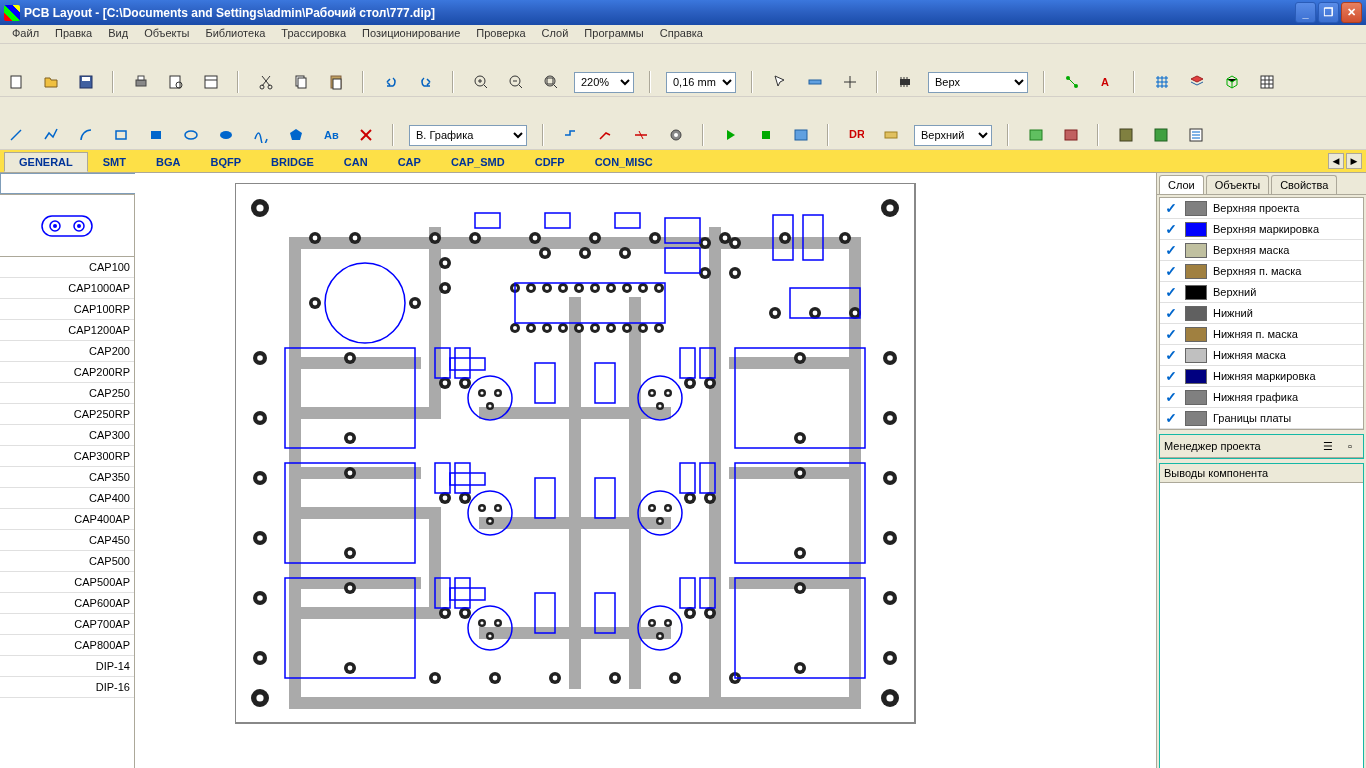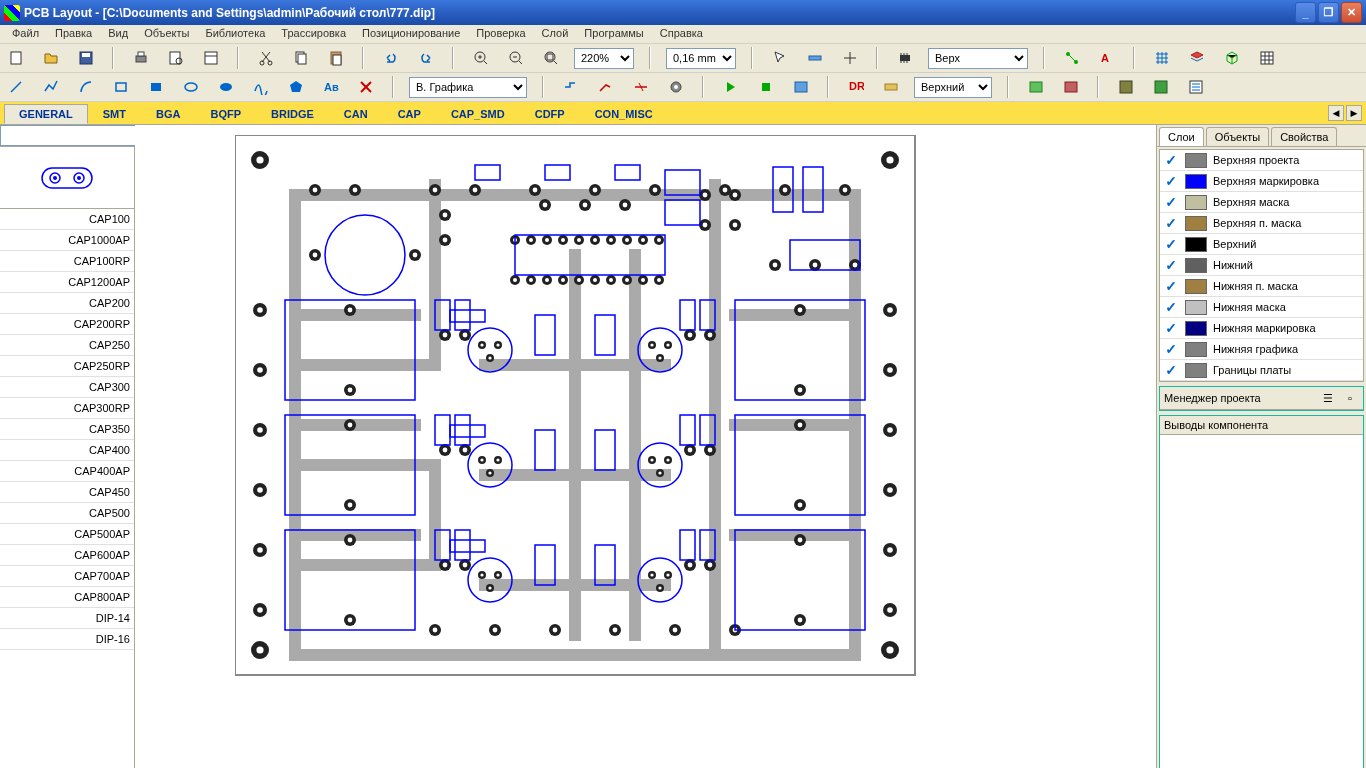--- a/index.html
+++ b/index.html
@@ -5,21 +5,21 @@
 * { margin: 0; padding: 0; box-sizing: border-box; font-family: Tahoma, sans-serif; font-size: 11px; }
 body { background: #ece9d8; overflow: hidden; width: 1366px; height: 768px; }
 .titlebar { background: linear-gradient(to bottom, #3b77dd 0%, #2b5fc0 50%, #1a4ba8 100%); height: 25px; display: flex; align-items: center; padding: 0 4px; color: white; }
 .titlebar-icon { width: 16px; height: 16px; margin-right: 4px; background: linear-gradient(45deg, #f00 25%, #0f0 25%, #0f0 50%, #00f 50%, #00f 75%, #ff0 75%); border-radius: 2px; }
 .titlebar-text { flex: 1; font-weight: bold; font-size: 12px; }
 .titlebar-buttons { display: flex; gap: 2px; }
 .titlebar-btn { width: 21px; height: 21px; background: linear-gradient(to bottom, #5a8de8, #3b6fd0); border: 1px solid #2a5cb8; border-radius: 3px; display: flex; align-items: center; justify-content: center; color: white; font-weight: bold; cursor: pointer; }
 .titlebar-btn.close { background: linear-gradient(to bottom, #e88060, #d05030); border-color: #b04020; }
 .menubar { background: #ece9d8; height: 19px; display: flex; padding: 0 4px; border-bottom: 1px solid #d4d0c8; }
 .menu-item { padding: 2px 8px; cursor: pointer; color: #333; }
-.toolbar { background: #ece9d8; padding: 3px 4px; display: flex; align-items: center; gap: 12px; border-bottom: 1px solid #d4d0c8; flex-wrap: wrap; min-height: 28px; }
+.toolbar { background: #ece9d8; padding: 3px 4px; display: flex; align-items: center; gap: 12px; border-bottom: 1px solid #d4d0c8; flex-wrap: wrap; min-height: 28px; margin-top: 24px; }
 .tool-btn { width: 23px; height: 22px; border: 1px solid transparent; background: transparent; display: inline-flex; align-items: center; justify-content: center; cursor: pointer; }
 .tool-sep { width: 2px; height: 22px; border-left: 1px solid #aca899; border-right: 1px solid #fff; margin: 0 3px; }
 .tool-combo { height: 21px; border: 1px solid #7f9db9; background: white; font-size: 11px; padding: 0 2px; }
 .component-tabs { background: #fde047; height: 23px; display: flex; align-items: center; padding: 0 4px; border-bottom: 1px solid #aca899; }
 .comp-tab { padding: 3px 14px; font-weight: bold; color: #003399; cursor: pointer; border: 1px solid transparent; border-bottom: none; font-size: 11px; }
 .comp-tab.active { background: #ece9d8; border-color: #aca899; border-bottom: 1px solid #ece9d8; margin-bottom: -1px; }
 .tab-nav { margin-left: auto; display: flex; gap: 2px; }
 .tab-nav-btn { width: 16px; height: 16px; border: 1px solid #aca899; background: #ece9d8; cursor: pointer; display: flex; align-items: center; justify-content: center; font-size: 9px; }
 .main-area { display: flex; height: 665px; }
 .left-panel { width: 135px; background: #ece9d8; border-right: 1px solid #aca899; display: flex; flex-direction: column; }

